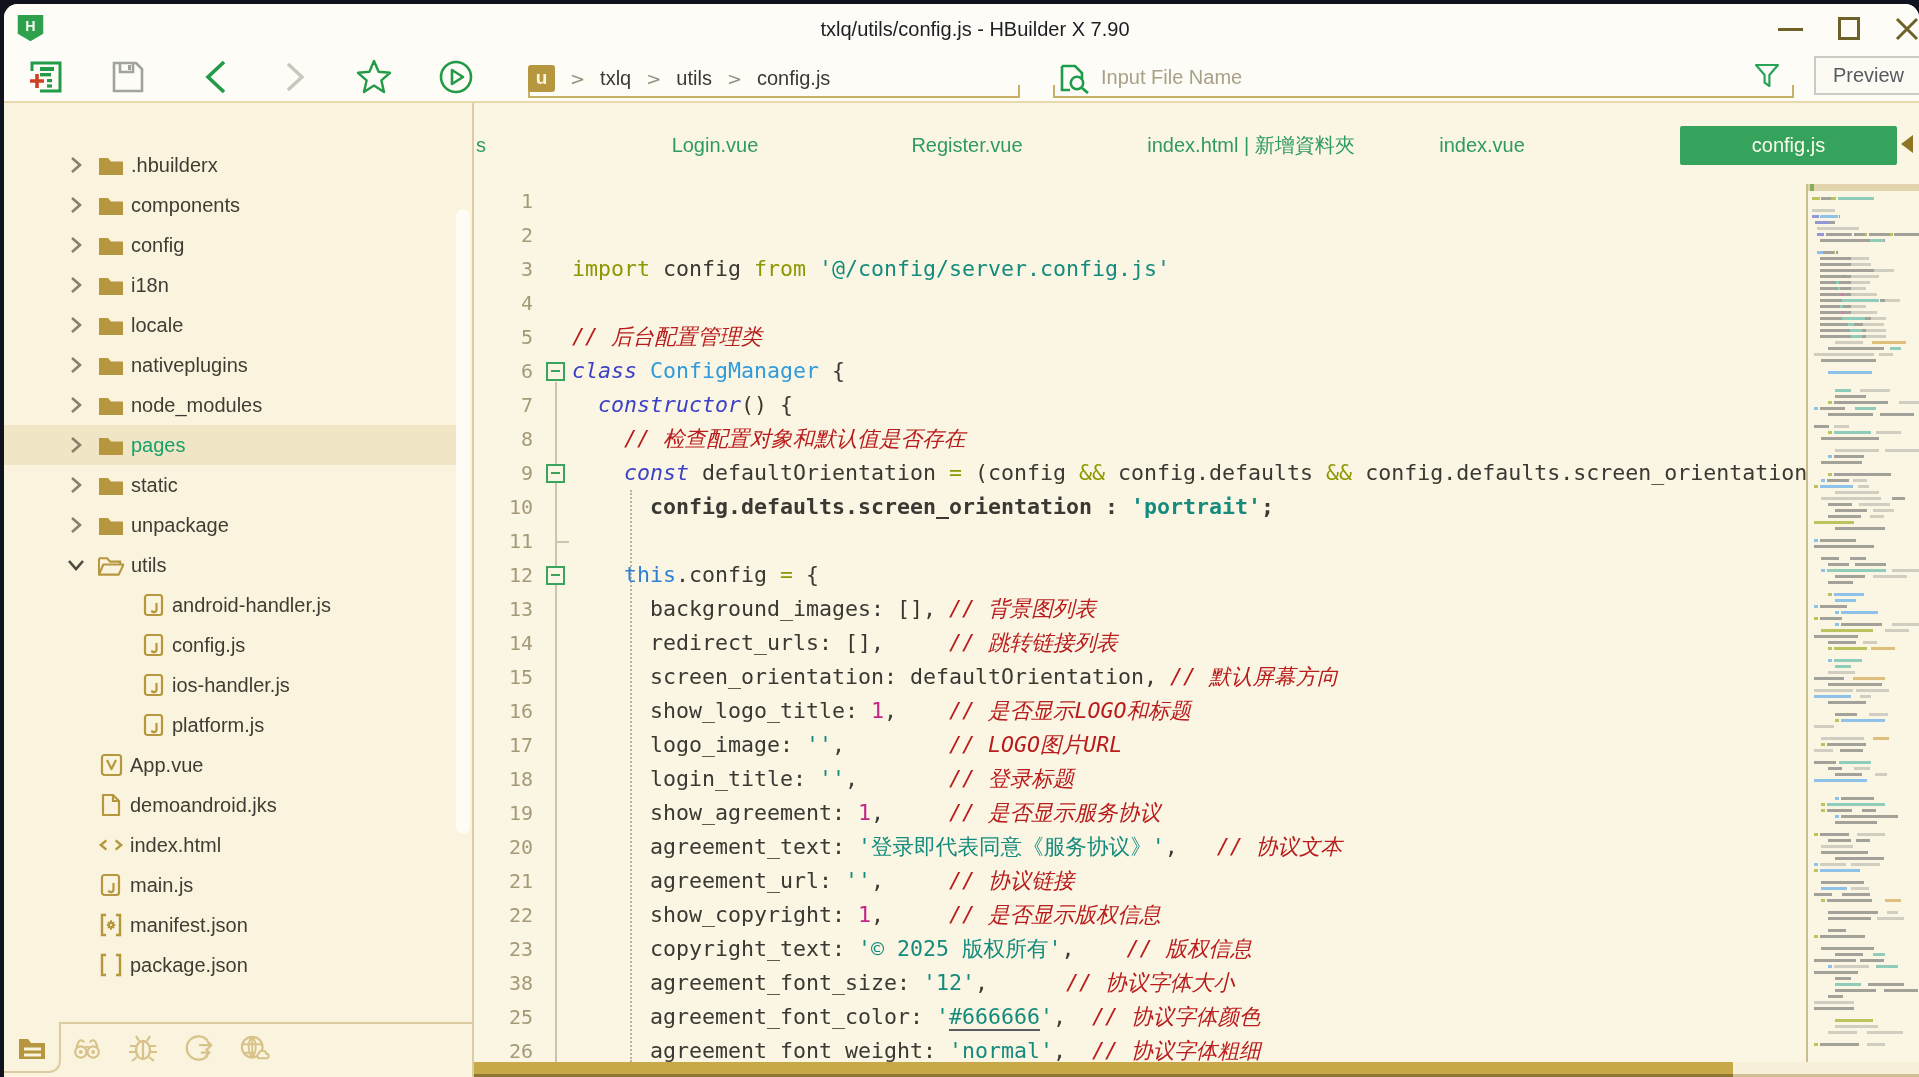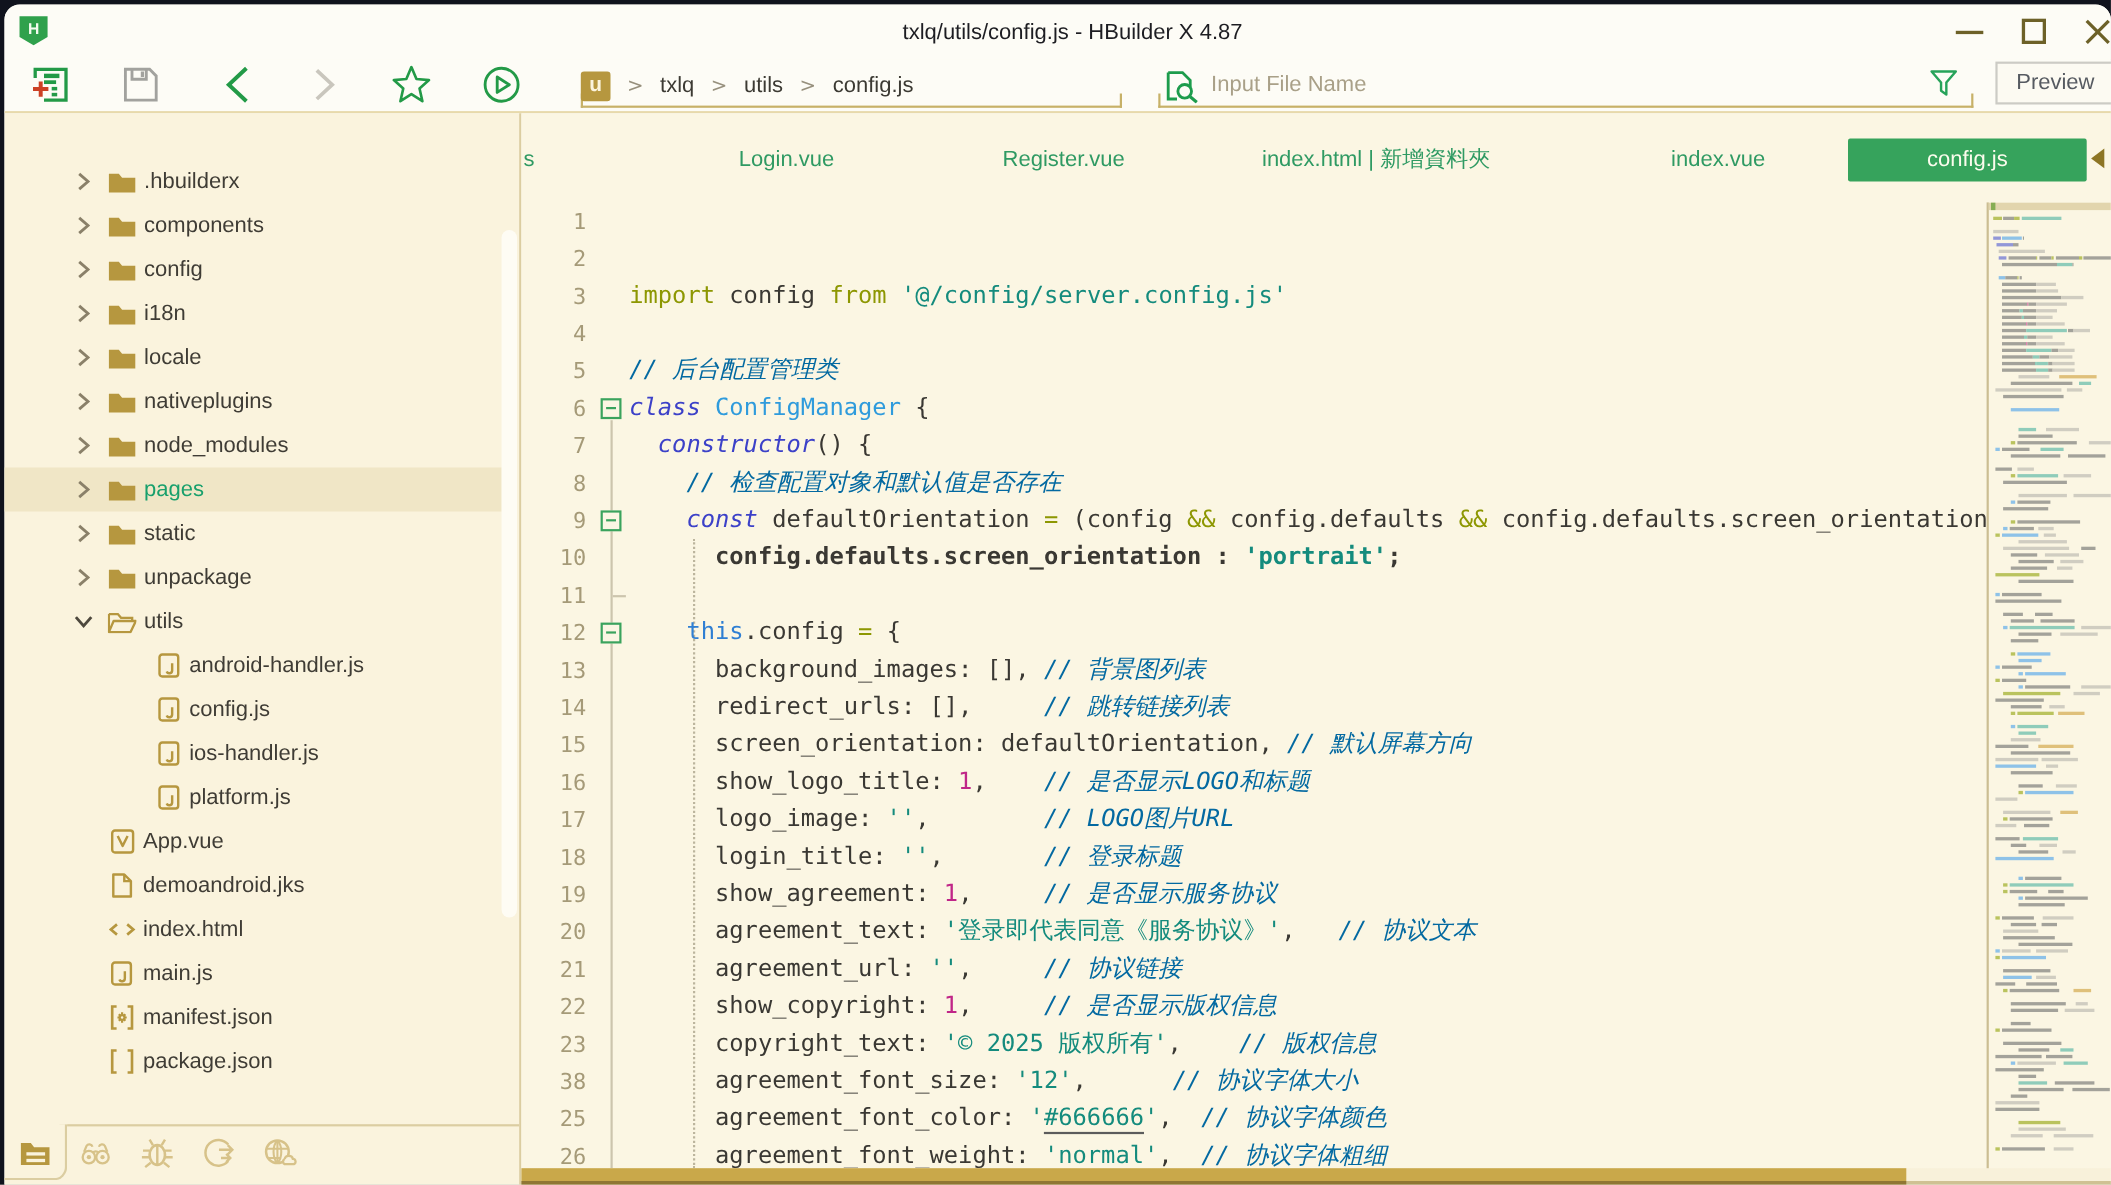--- a/index.html
+++ b/index.html
@@ -89,21 +89,21 @@
   .fold-box::after { content:""; position:absolute; left:3px; top:6.5px; width:9px; height:2px; background:#3aa35d; }
   .code-line { position:absolute; left:98px; height:34px; line-height:34px; white-space:pre;
                font-family:"DejaVu Sans Mono", monospace; font-size:21.6px; }
   .tok-k  { color:#8d9702; }
   .tok-kb { color:#3c41c8; font-style:italic; }
   .tok-kt { color:#2f7fd3; }
   .tok-ty { color:#2f9bdc; }
   .tok-s  { color:#148b7d; }
   .tok-su { color:#148b7d; border-bottom:2px solid #5c5c5c; }
   .tok-n  { color:#c02688; }
-  .tok-c  { color:#0369a1; font-style:italic; }
+  .tok-c  { color:#b91c1c; font-style:italic; }
   .tok-p  { color:#3a3833; }
 
   
   .minimap { position:absolute; right:0; top:81px; width:113px; height:891px;
              border-left:2px solid #cbbd92; overflow:hidden; background:#fbf6e3; }
   .mm-strip { position:absolute; left:0; right:0; top:0; height:7px; background:#e2d5ad; }
   .mm-strip .dash { position:absolute; left:2px; top:0; width:4px; height:7px; background:#86ad53; }
   .mm-bar { position:absolute; height:3px; }
 
   
@@ -116,21 +116,21 @@
 <body>
 
 <div id="stage">
   <div class="app">
 
     <div class="titlebar">
       <svg class="logo" viewBox="0 0 36 37">
         <path d="M1,1 h34 v25 l-17,10 -17,-10 z" fill="#2fa14c"></path>
         <text x="18" y="22" font-family="Liberation Sans, sans-serif" font-size="19" font-weight="bold" fill="#f3fbef" text-anchor="middle">H</text>
       </svg>
-      <div class="win-title">txlq/utils/config.js - HBuilder X 4.87</div>
+      <div class="win-title">txlq/utils/config.js - HBuilder X 7.90</div>
       <div class="winctl ctl-min">
           <div class="bar"></div>
         </div>
       <div class="winctl ctl-max">
           <div class="box"></div>
         </div>
       <div class="winctl ctl-close">
         <svg width="26" height="26" viewBox="0 0 26 26">
             <path d="M3,3 L23,23 M23,3 L3,23" stroke="#6d6128" stroke-width="3" fill="none"></path>
           </svg>
@@ -471,21 +471,21 @@
       </div>
 
       <div class="editor">
         <div class="tabbar">
           <div class="tab-partial">s</div>
           <div class="tab-active">config.js</div>
           <div class="tab-scroll-left"></div>
         <div class="tab-item" style="left: 241px;">Login.vue</div>
             <div class="tab-item" style="left: 493px;">Register.vue</div>
             <div class="tab-item" style="left: 777px;">index.html | 新增資料夾</div>
-            <div class="tab-item" style="left: 1088px;">index.vue</div>
+            <div class="tab-item" style="left: 1008px;">index.vue</div>
           </div>
 
         <div class="code-area">
           <div class="gutter-vline"></div>
           <div class="gutter-tick"></div>
           <div class="indent-dotted"></div>
         <div class="lineno" style="top: 14px;">1</div>
             <div class="code-line" style="top: 14px;"></div>
             <div class="lineno" style="top: 48px;">2</div>
             <div class="code-line" style="top: 48px;"></div>

